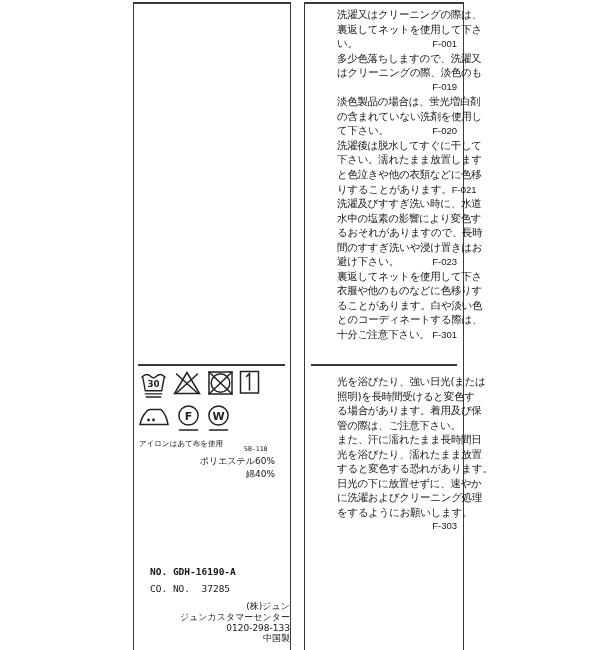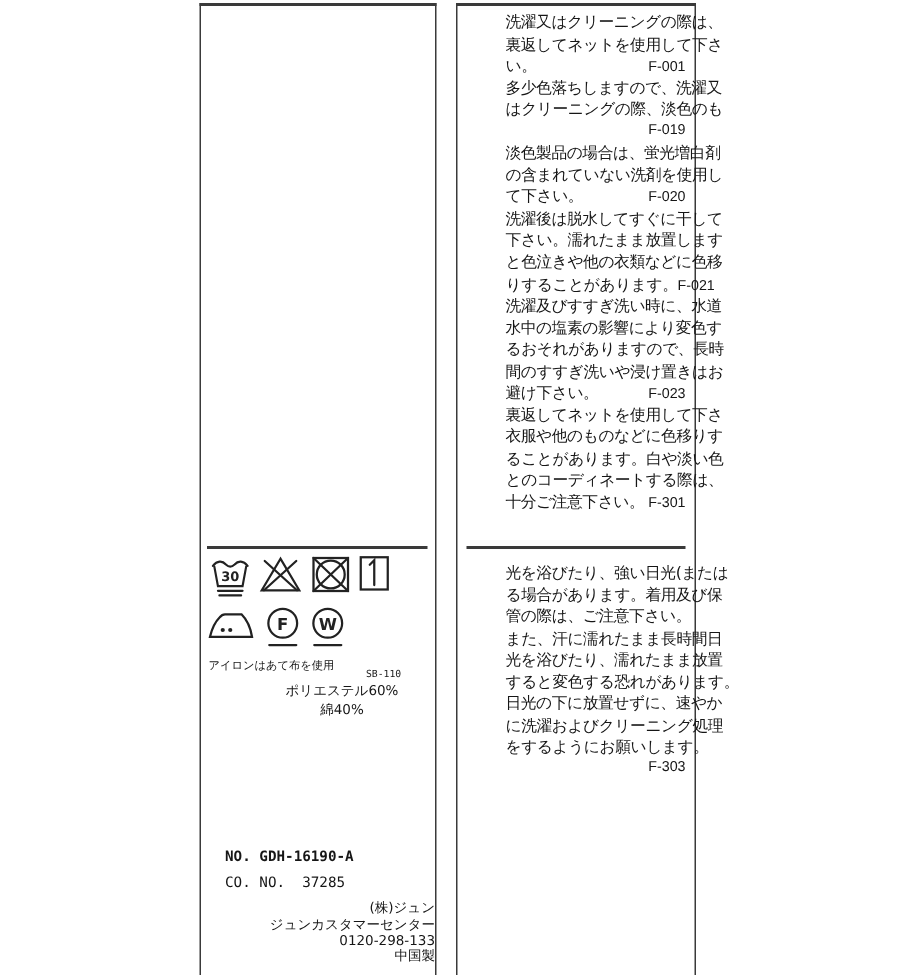--- a/index.html
+++ b/index.html
@@ -22,21 +22,21 @@
   .sym-row-2{top:400px;left:4px;gap:7px;}
   .sym-row svg{display:block;}
   .sym{stroke:#222;fill:none;stroke-width:1.5;stroke-linecap:round;stroke-linejoin:miter;}
   .sym-txt{fill:#222;stroke:none;font-family:"DejaVu Sans","Liberation Sans",sans-serif;font-weight:bold;}
 
   .iron-note{position:absolute;top:435px;left:5px;font-size:7.5px;letter-spacing:0;white-space:nowrap;}
   .sb-code{position:absolute;top:441px;left:110px;font-size:6.5px;
            font-family:"DejaVu Sans Mono","Liberation Mono",monospace;}
 
   .comp{position:absolute;top:451px;left:0;width:100%;}
-  .comp-row{display:flex;justify-content:center;padding:0 15px 0 47px;
+  .comp-row{display:flex;justify-content:flex-end;padding:0 15px 0 47px;
             font-size:9px;line-height:13px;white-space:nowrap;}
 
   .pno{position:absolute;top:562px;left:16px;font-size:9.5px;white-space:pre;
        font-family:"DejaVu Sans Mono","Liberation Mono",monospace;font-weight:bold;}
   .cno{position:absolute;top:579px;left:16px;font-size:9.5px;white-space:pre;
        font-family:"DejaVu Sans Mono","Liberation Mono",monospace;}
 
   .company{position:absolute;top:597px;left:0;width:100%;text-align:right;}
   .company-line{font-size:9px;line-height:10.8px;white-space:nowrap;}
 
@@ -225,20 +225,24 @@
       </div>
 
     <div class="divider divider-right"></div>
 
     <div class="rows rows-sun">
         <div class="crow">
         <span class="jt">光を浴びたり、強い日光(または</span>
         <span class="code"></span>
       </div>
         <div class="crow">
+        <span class="jt">照明)を長時間受けると変色す</span>
+        <span class="code"></span>
+      </div>
+        <div class="crow">
         <span class="jt">る場合があります。着用及び保</span>
         <span class="code"></span>
       </div>
         <div class="crow">
         <span class="jt">管の際は、ご注意下さい。</span>
         <span class="code"></span>
       </div>
         <div class="crow">
         <span class="jt">また、汗に濡れたまま長時間日</span>
         <span class="code"></span>

